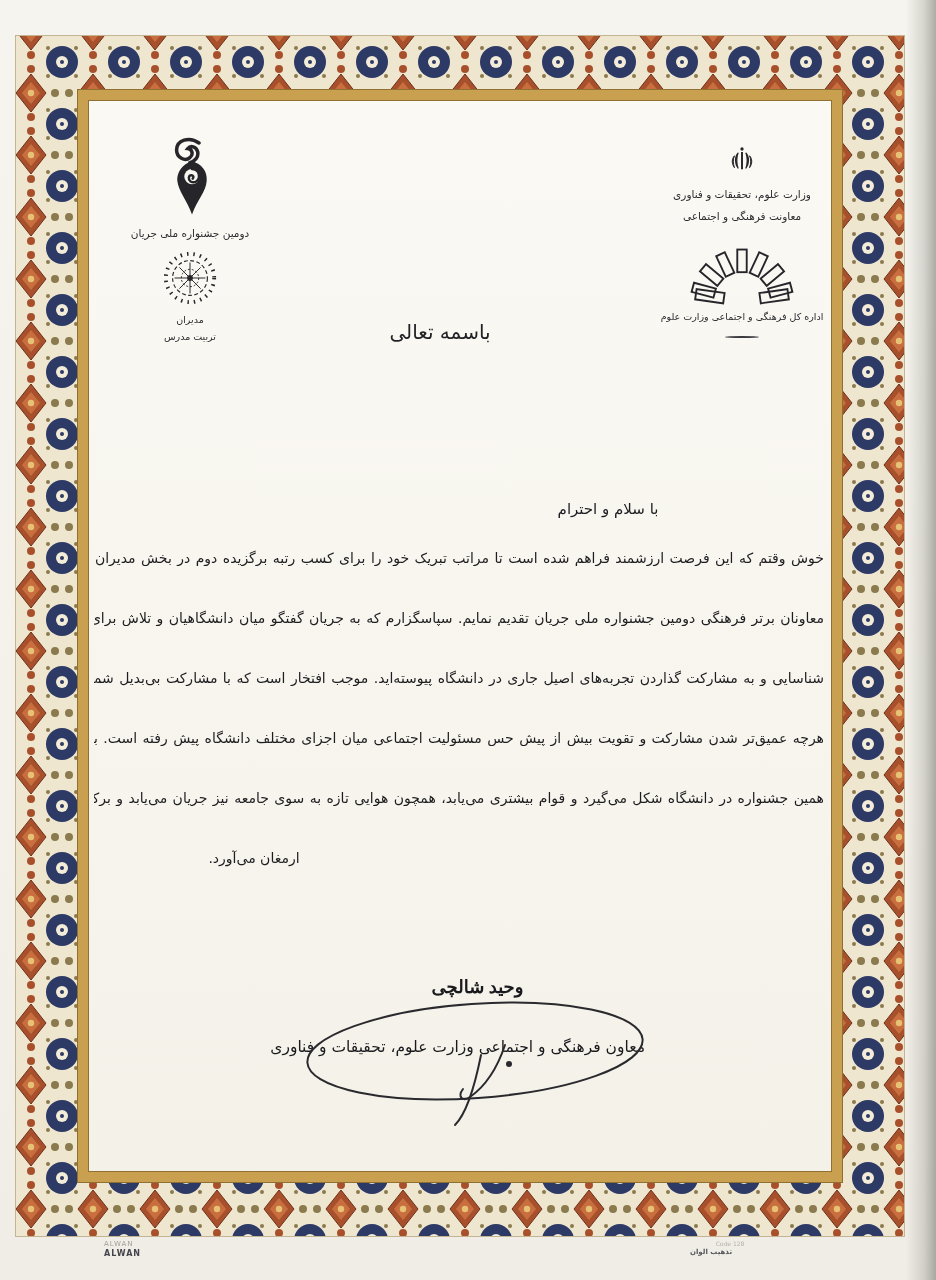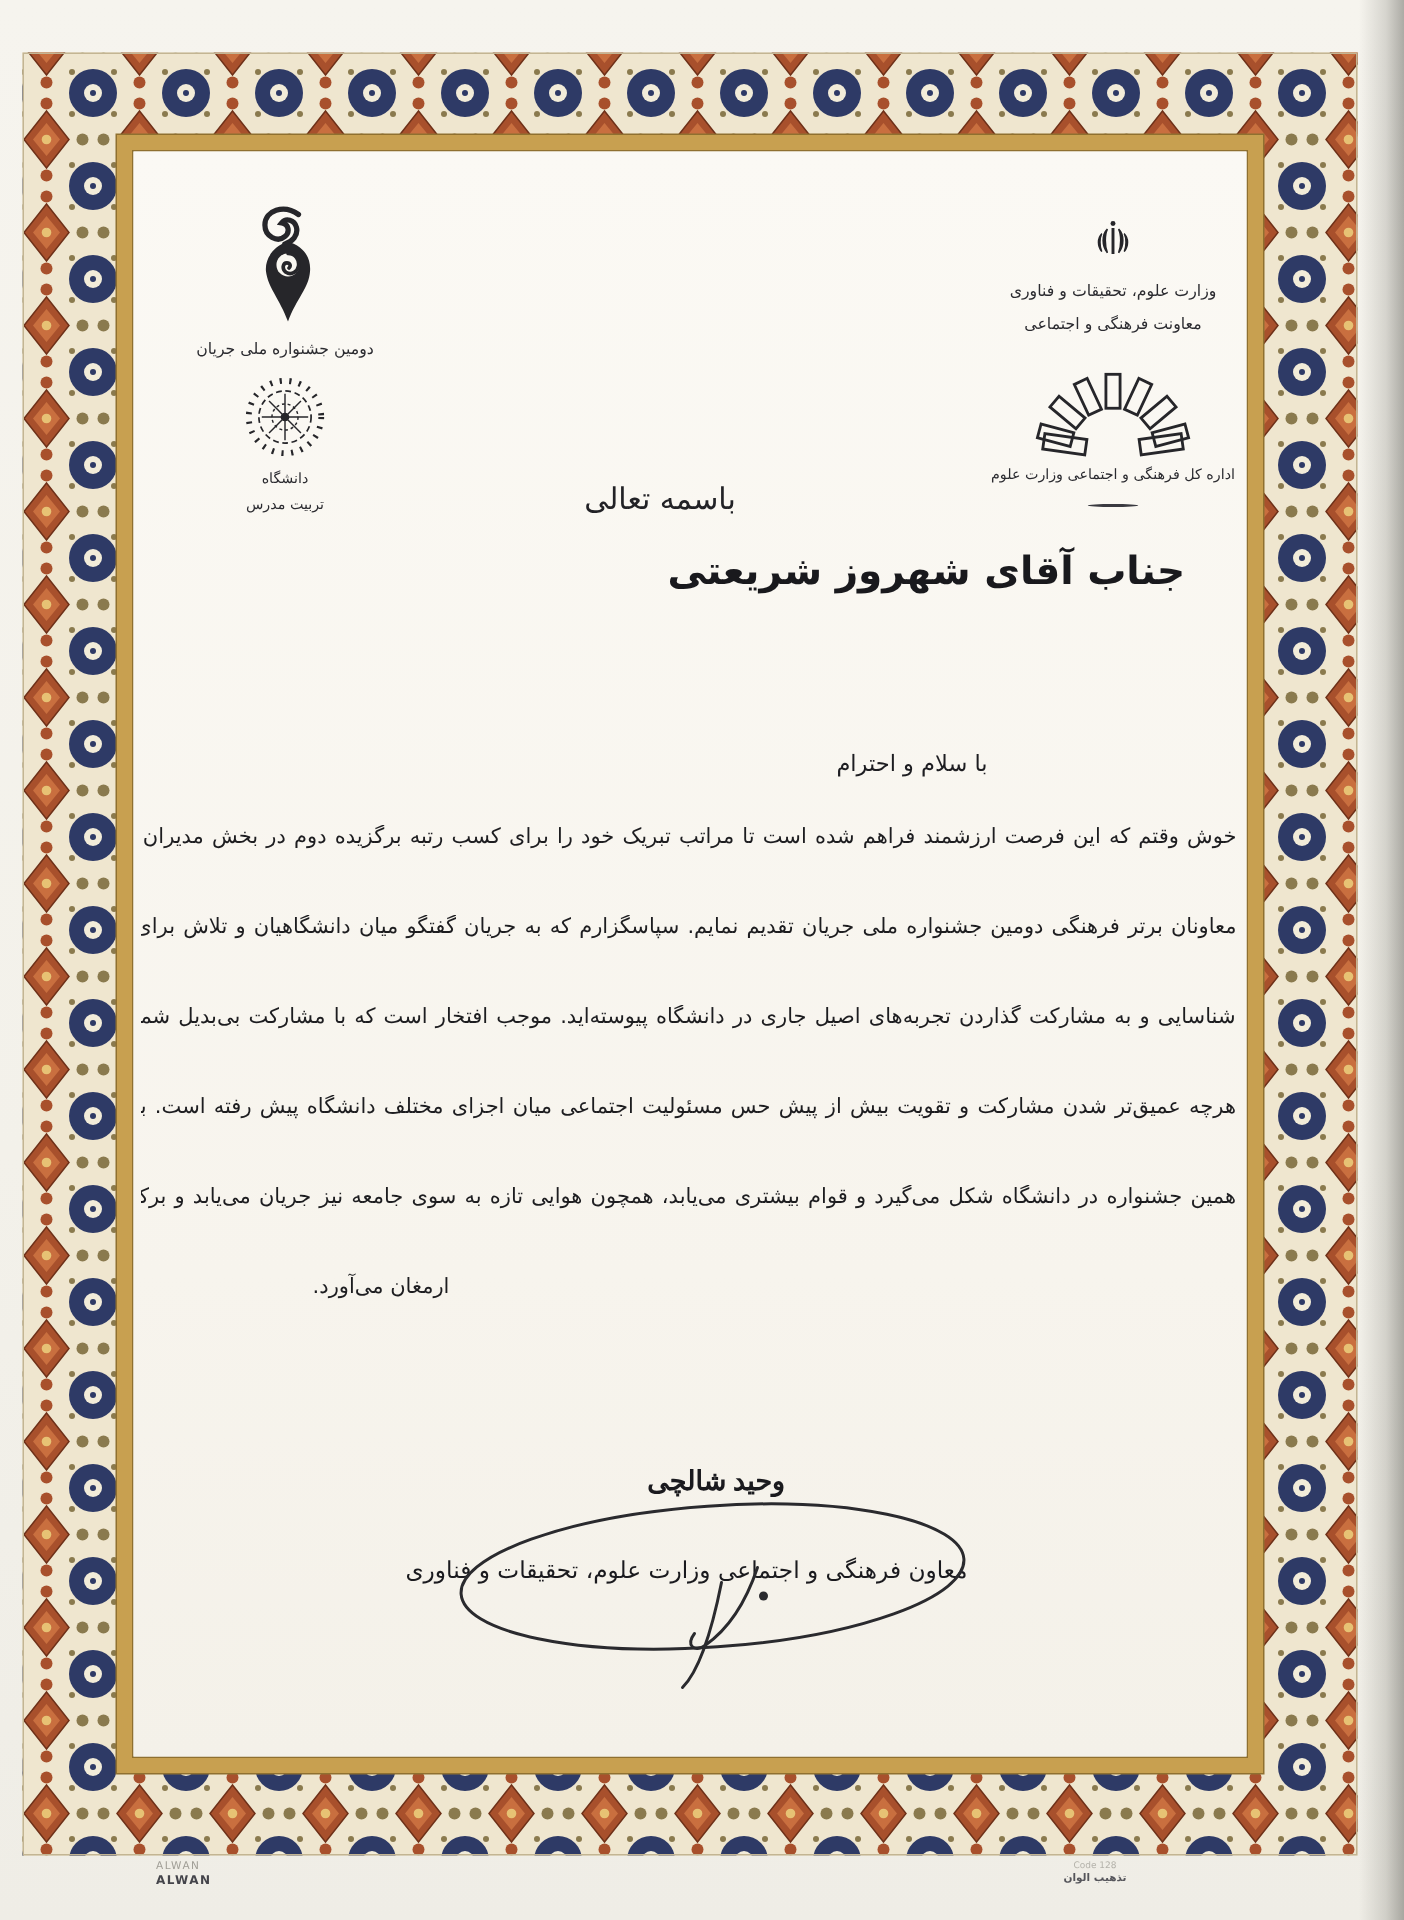--- a/index.html
+++ b/index.html
@@ -20,21 +20,21 @@
          text-align:justify;text-align-last:justify;word-spacing:1px;}
   .btail{left:94px;width:320px;font-size:14px;color:#1d1d20;text-align:center;white-space:nowrap;}
   .closing{font-size:15px;color:#1d1d20;white-space:nowrap;text-align:right;}
   .signame{font-size:18px;font-weight:bold;color:#1a1a1e;}
   .sigtitle{font-size:15.5px;color:#1a1a1e;white-space:nowrap;}
   .edge-shade{position:absolute;right:0;top:0;width:30px;height:100%;z-index:5;
         background:linear-gradient(to right,rgba(0,0,0,0) 0%,rgba(100,100,92,0.22) 60%,rgba(70,70,64,0.42) 100%);}
   .mark-left-1{font-size:7px;color:#a09e96;letter-spacing:1px;}
   .mark-left-2{font-size:8px;font-weight:bold;color:#44444a;letter-spacing:1px;}
   .mark-right-1{font-size:6px;color:#b4b2aa;text-align:center;}
-  .mark-right-2{font-size:7px;font-weight:bold;color:#55555b;text-align:center;}
+  .mark-right-2{font-size:7px;font-weight:bold;color:#55555b;text-align:left;}
   .flourish{width:34px;border-top:2px solid #3a3a40;border-radius:50%;}
 </style>
 </head>
 <body>
 
 <div class="scan">
 
   <svg class="frame" width="936" height="1280" viewBox="0 0 936 1280">
     <defs>
       <pattern id="carpet" width="62" height="62" patternUnits="userSpaceOnUse">
@@ -84,21 +84,21 @@
   </svg>
   <div class="abs fa center cap" style="left:115px;top:227px;width:150px;font-size:10.5px;">دومین جشنواره ملی جریان</div>
 
   <svg class="abs" style="left:161px;top:249px;" width="58" height="58" viewBox="0 0 60 60">
     <circle cx="30" cy="30" r="25" stroke="#26262a" stroke-width="4" stroke-dasharray="1.5 5.2" fill="none"></circle>
     <circle cx="30" cy="30" r="18" stroke="#26262a" stroke-width="1.2" stroke-dasharray="4 2.5" fill="none"></circle>
     <path d="M30 14 V46 M14 30 H46 M19 19 L41 41 M41 19 L19 41" stroke="#26262a" stroke-width="1"></path>
     <circle cx="30" cy="30" r="9" fill="none" stroke="#26262a" stroke-width="1" stroke-dasharray="2 2"></circle>
     <circle cx="30" cy="30" r="3" fill="#26262a"></circle>
   </svg>
-  <div class="abs fa center cap" style="left:120px;top:314px;width:140px;font-size:9.5px;">دانشگاه</div>
+  <div class="abs fa center cap" style="left:120px;top:314px;width:140px;font-size:9.5px;">مدیران</div>
   <div class="abs fa center cap" style="left:120px;top:331px;width:140px;font-size:9.5px;">تربیت مدرس</div>
 
   <svg class="abs" style="left:727px;top:142px;" width="30" height="38" viewBox="0 0 40 40">
     <circle cx="20" cy="4" r="2.2" fill="#26262a"></circle>
     <path d="M20 8 L20 31" stroke="#26262a" stroke-width="2.6"></path>
     <path d="M15 9 C10 14 10 24 15 30 C12.5 24 12.5 14 15 9 Z" fill="#26262a" stroke="#26262a" stroke-width="1.4"></path>
     <path d="M25 9 C30 14 30 24 25 30 C27.5 24 27.5 14 25 9 Z" fill="#26262a" stroke="#26262a" stroke-width="1.4"></path>
     <path d="M10 13 C6 17 6 24 10 29 C8 24 8 17 10 13 Z" fill="#26262a" stroke="#26262a" stroke-width="1.2"></path>
     <path d="M30 13 C34 17 34 24 30 29 C32 24 32 17 30 13 Z" fill="#26262a" stroke="#26262a" stroke-width="1.2"></path>
   </svg>
@@ -128,21 +128,20 @@
         </g>
       <rect x="6" y="52" width="30" height="11" transform="rotate(8 21 57)"></rect>
       <rect x="74" y="52" width="30" height="11" transform="rotate(-8 89 57)"></rect>
     </g>
   </svg>
   <div class="abs fa center cap" style="left:652px;top:311px;width:180px;font-size:9.5px;">اداره کل فرهنگی و اجتماعی وزارت علوم</div>
   <div class="abs flourish" style="left:725px;top:336px;"></div>
 
   <div class="abs fa center bism" style="left:350px;top:320px;width:180px;">باسمه تعالی</div>
 
-  <div class="abs fa recipient" style="right:146px;top:366px;width:420px;">جناب آقای شهروز شریعتی</div>
 
   <div class="abs fa salut" style="right:218px;top:500px;width:220px;">با سلام و احترام</div>
 
   <div class="abs fa bline" style="top:550px;">خوش وقتم که این فرصت ارزشمند فراهم شده است تا مراتب تبریک خود را برای کسب رتبه برگزیده دوم در بخش مدیران و</div>
   <div class="abs fa bline" style="top:610px;">معاونان برتر فرهنگی دومین جشنواره ملی جریان تقدیم نمایم. سپاسگزارم که به جریان گفتگو میان دانشگاهیان و تلاش برای کشف و</div>
   <div class="abs fa bline" style="top:670px;">شناسایی و به مشارکت گذاردن تجربه‌های اصیل جاری در دانشگاه پیوسته‌اید. موجب افتخار است که با مشارکت بی‌بدیل شما، فضای پویای دانشگاه به سمت</div>
   <div class="abs fa bline" style="top:730px;">هرچه عمیق‌تر شدن مشارکت و تقویت بیش از پیش حس مسئولیت اجتماعی میان اجزای مختلف دانشگاه پیش رفته است. بی‌شک جریانی که با عنوان</div>
   <div class="abs fa bline" style="top:790px;">همین جشنواره در دانشگاه شکل می‌گیرد و قوام بیشتری می‌یابد، همچون هوایی تازه به سوی جامعه نیز جریان می‌یابد و برکات فراوان برای ایران عزیز به</div>
   <div class="abs fa btail" style="top:850px;">ارمغان می‌آورد.</div>
 

